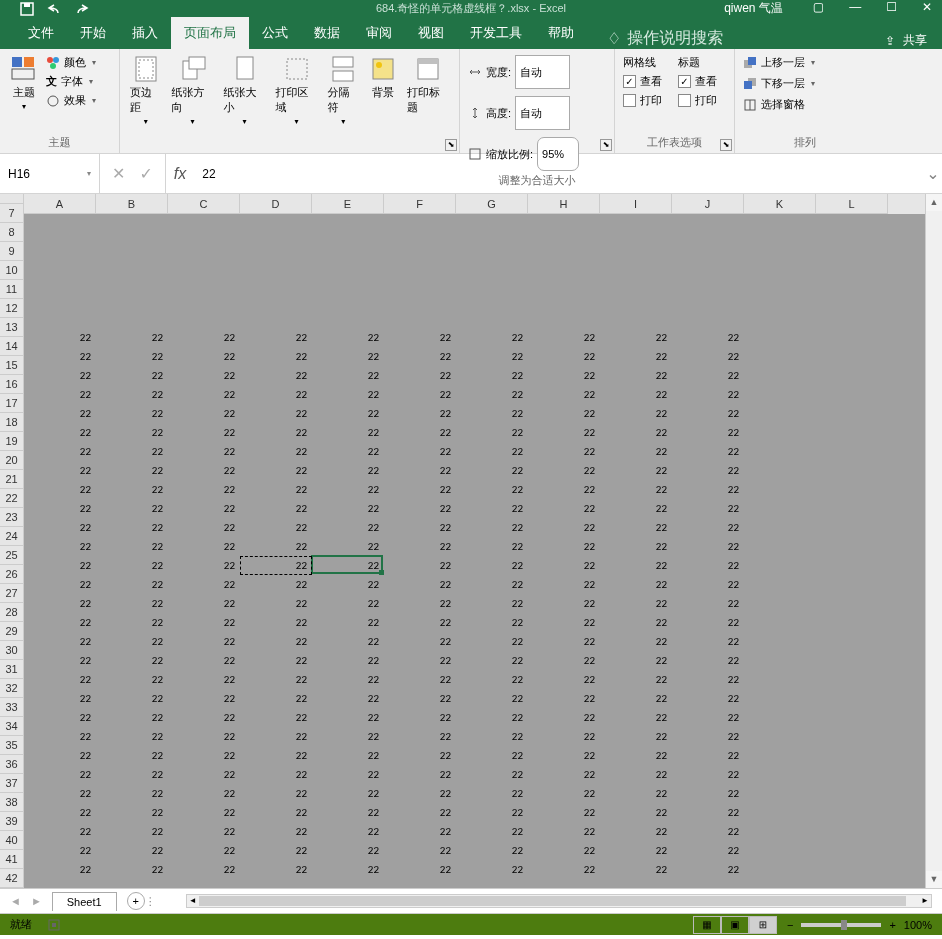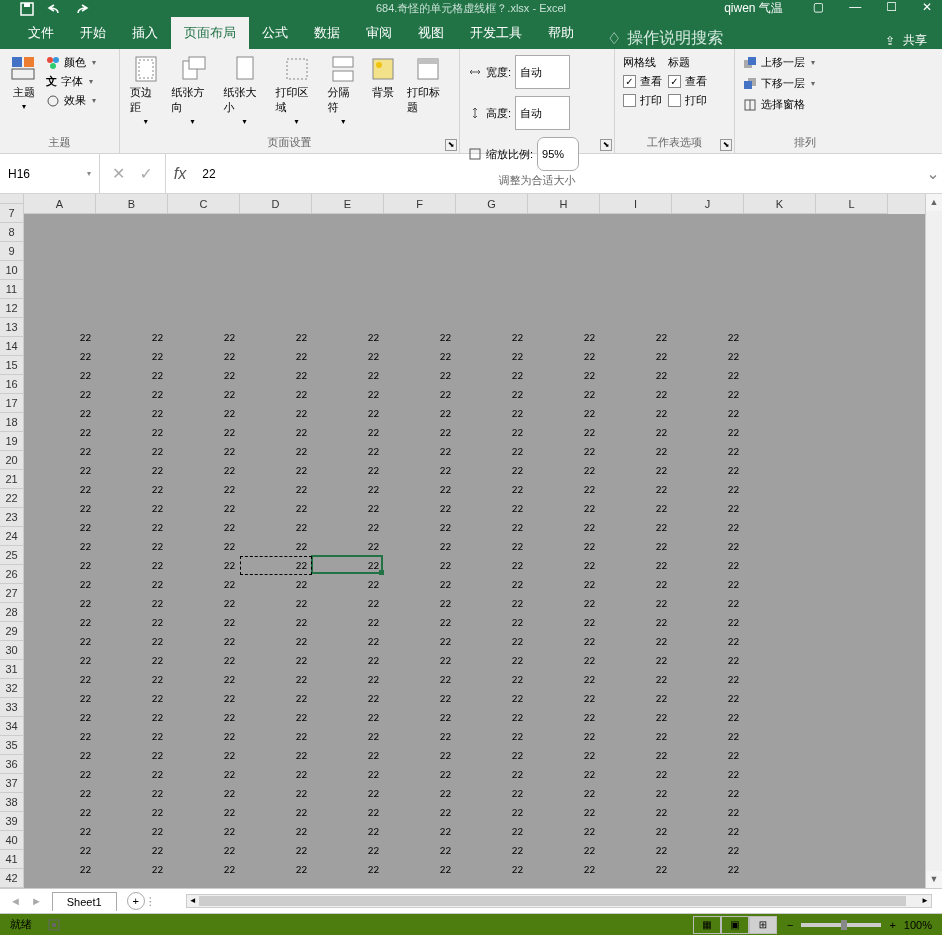--- a/index.html
+++ b/index.html
@@ -217,21 +217,20 @@
           <span>背景</span>
         </div>
       <div class="big-btn">
           <svg width="28" height="28">
             <rect x="4" y="4" width="20" height="20" fill="#fff" stroke="#888"></rect>
             <rect x="4" y="4" width="20" height="5" fill="#c0c0c0"></rect>
           </svg>
           <span>打印标题</span>
         </div>
     </div>
-    <div class="group-label">页面设置</div>
     <div class="dialog-launcher">⬊</div>
   </div>
 
   <div class="group" style="width:155px">
     <div class="group-body" style="flex-direction:column;gap:3px">
       <div class="small-row">
           <svg width="14" height="14">
             <path d="M2 7 L12 7 M2 7 L4 5 M2 7 L4 9 M12 7 L10 5 M12 7 L10 9" stroke="#555" fill="none"></path>
           </svg>
           <span>宽度:</span>
@@ -250,21 +249,21 @@
           </svg>
           <span>缩放比例:</span>
           <input class="spinner-input" style="width: 42px; border-radius: 7px;" value="95%">
         </div>
     </div>
     <div class="group-label">调整为合适大小</div>
     <div class="dialog-launcher">⬊</div>
   </div>
 
   <div class="group" style="width:120px">
-    <div class="group-body" style="gap:6px">
+    <div class="group-body" style="gap:16px">
       <div>
         <div class="small-row">网格线</div>
         <div class="small-row">
             <span class="checkbox">✓</span>
             <span>查看</span>
           </div>
         <div class="small-row">
             <span class="checkbox"></span>
             <span>打印</span>
           </div>

